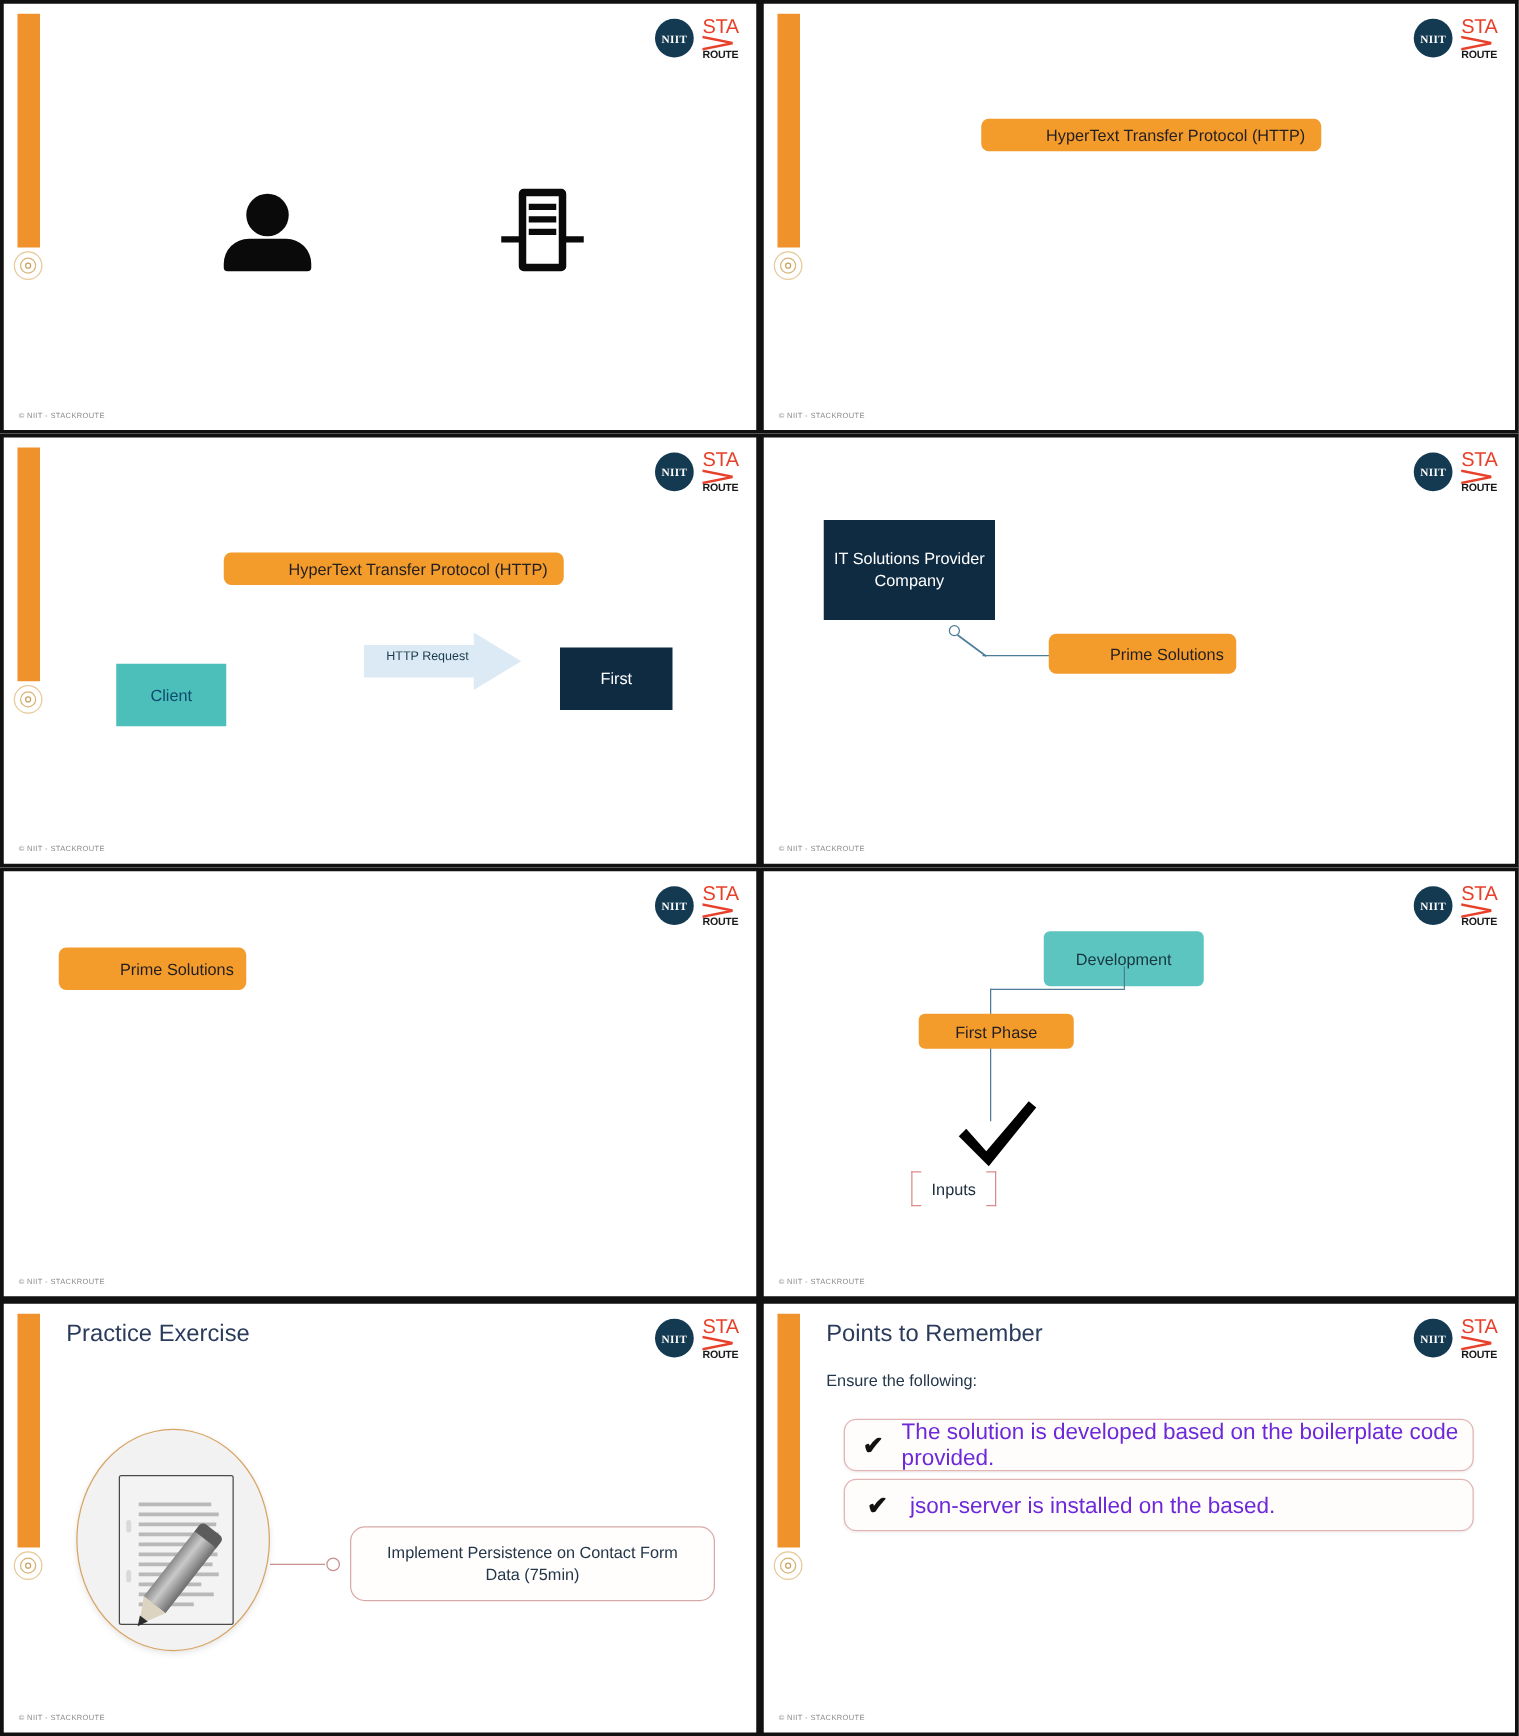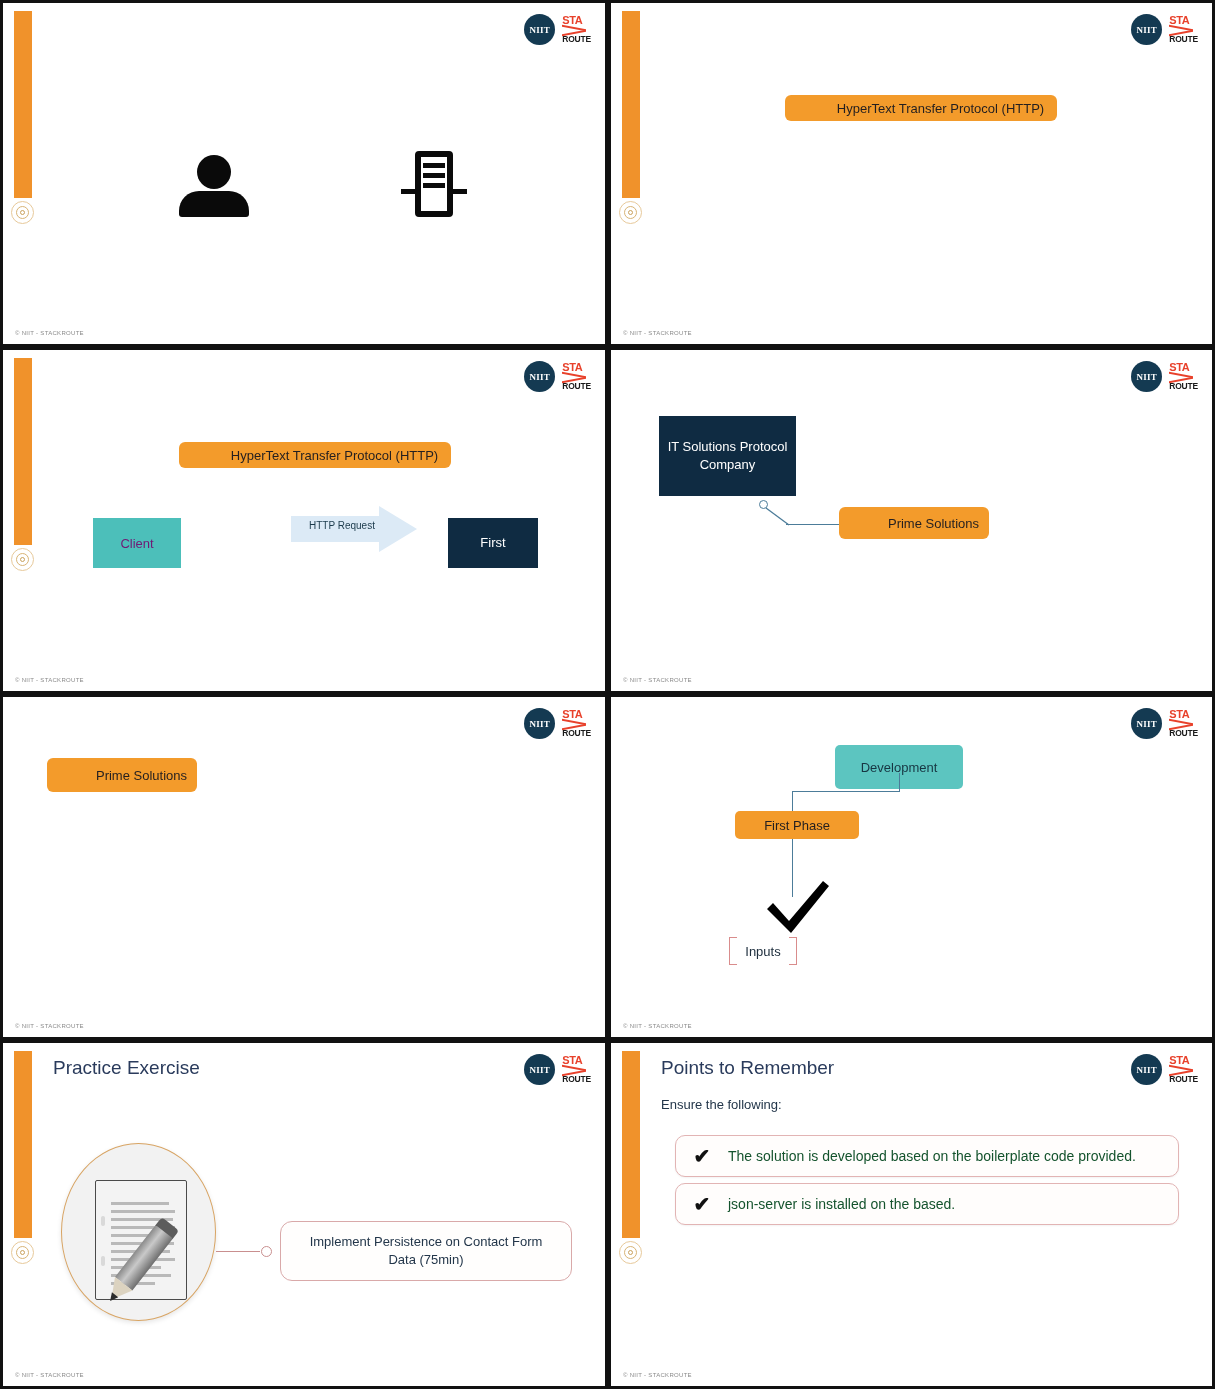--- a/index.html
+++ b/index.html
@@ -51,21 +51,21 @@
     width:31px; height:31px; border-radius:50%;
     background:#143A52;
     display:flex; align-items:center; justify-content:center;
     color:#ffffff; font-size:9px; font-weight:bold;
     letter-spacing:0.3px; font-family:"Liberation Serif", serif;
   }
   .logo-sr {
     display:flex; flex-direction:column;
     line-height:1.0; align-items:flex-start;
   }
-  .logo-sr .ln1 { color:#E8412B; font-size:11px; font-weight:bold; letter-spacing:-0.3px;}
+  .logo-sr .ln1 { color:#E8412B; font-size:16px; font-weight:normal; letter-spacing:-0.3px;}
   .logo-sr .lnmid {
     width:24px; height:8px; position:relative; margin:0.5px 0;
   }
   .logo-sr .lnmid:before,
   .logo-sr .lnmid:after {
     content:""; position:absolute; left:0; width:24px; height:2.4px;
     background:#E8412B;
   }
   .logo-sr .lnmid:before { top:0.5px; transform:skewY(11deg); }
   .logo-sr .lnmid:after  { bottom:0.5px; transform:skewY(-11deg); }
@@ -89,21 +89,21 @@
   .box-navy {
     position:absolute;
     background:#0F2B42;
     display:flex; align-items:center; justify-content:center;
     color:#ffffff; font-size:13px; text-align:center; line-height:1.35;
   }
   .box-teal {
     position:absolute;
     background:#4CBFBA;
     display:flex; align-items:center; justify-content:center;
-    color:#701a75; font-size:13px;
+    color:#0c4a6e; font-size:13px;margin-top:13px;
   }
   .pill-teal {
     position:absolute;
     background:#5CC5C0; border-radius:5px;
     display:flex; align-items:center; justify-content:center;
     color:#173642; font-size:13px;
   }
   
   .user-icon { position:absolute; }
   .user-icon .head {
@@ -231,21 +231,21 @@
     border:1.4px solid #E2B4B4;
     background:#FFFDFC;
     border-radius:10px;
     display:flex; align-items:center;
     box-shadow:0 1px 2px rgba(0,0,0,.05);
   }
   .ptr-check {
     width:52px; display:flex; align-items:center; justify-content:center;
     font-size:20px; color:#111111; font-weight:bold;
   }
-  .ptr-text { font-size:14px; color:#14532d; }
+  .ptr-text { font-size:18px; color:#6d28d9; }
 </style>
 </head>
 <body>
 
 <div class="deck">
 
   <div class="slide">
     <div class="orange-bar"></div>
     <div class="ring-icon">
       <div class="r1"></div>
@@ -334,21 +334,21 @@
 
     <div class="logo">
       <div class="logo-niit">NIIT</div>
       <div class="logo-sr">
         <div class="ln1">STA</div>
         <div class="lnmid"></div>
         <div class="ln3">ROUTE</div>
       </div>
     </div>
 
-    <div class="box-navy" style="left:48px; top:66px; width:137px; height:80px; padding:0 8px;">IT Solutions Protocol Company</div>
+    <div class="box-navy" style="left:48px; top:66px; width:137px; height:80px; padding:0 8px;">IT Solutions Provider Company</div>
 
     <div class="conn conn-h" style="left:175px; top:174px; width:55px;"></div>
     <svg style="position:absolute; left:152px; top:155px;" width="32" height="24" aria-hidden="true">
       <line x1="3" y1="3" x2="26" y2="20" stroke="#4C7C99" stroke-width="1.3"></line>
     </svg>
     <div class="conn-circle" style="left:148px; top:150px;"></div>
 
     <div class="pill-orange" style="left:228px; top:157px; width:150px; height:32px;">Prime Solutions</div>
 
     <div class="footer">© NIIT - STACKROUTE</div>

